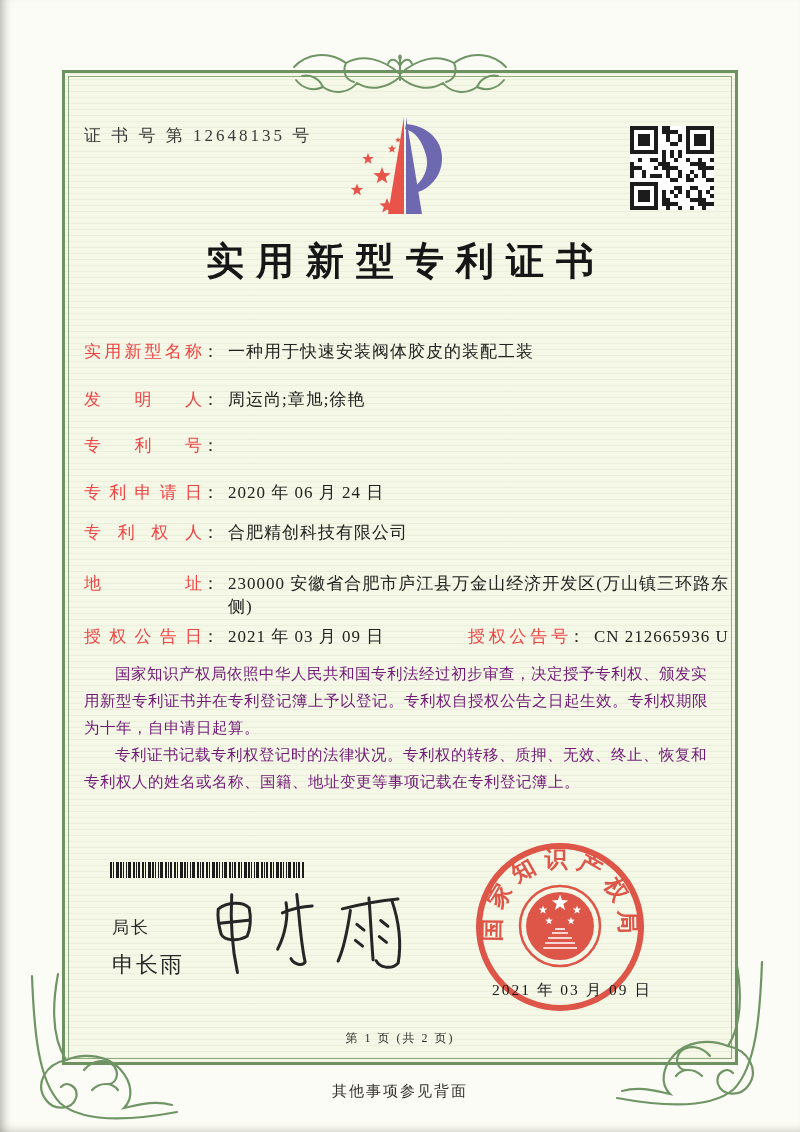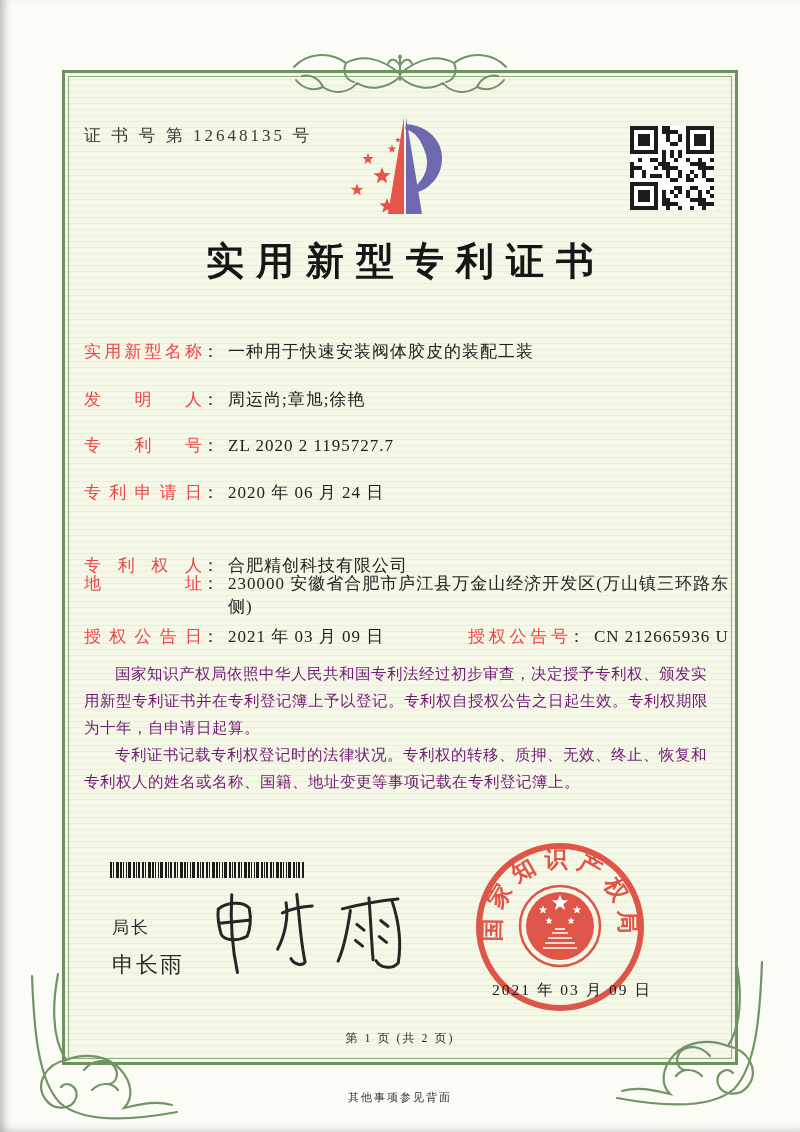--- a/index.html
+++ b/index.html
@@ -33,39 +33,39 @@
     font-size:38px; font-weight:600; color:#161616;
     letter-spacing:12px; text-indent:12px;
   }
   .field-row{ left:84px; display:flex; align-items:flex-start; font-size:17px; color:#222120; }
   .field-label{
     display:inline-block; width:118px; text-align:justify; text-align-last:justify; color:#ef4444;
   }
   .field-colon{ margin-right:9px; color:#2b2b29; }
   .field-value{ letter-spacing:1px; max-width:505px; line-height:23px; }
   .row-1{ top:340px; } .row-2{ top:388px; } .row-3{ top:434px; }
-  .row-4{ top:481px; } .row-5{ top:554px;justify-content:center; } .row-6{ top:572px; }
+  .row-4{ top:481px; } .row-5{ top:521px;justify-content:center; } .row-6{ top:572px; }
   .row-7{ top:625px; }
   .row-8{ top:625px; left:468px; }
   .row-8 .field-label{ width:100px; }
   .body-text{
     left:84px; top:660px; width:636px;
     font-size:15.5px; line-height:27px; color:#701a75; letter-spacing:.5px;
   }
   .body-text p{ text-indent:2em; }
   .barcode{ left:110px; top:862px; }
   .signer-title{ left:112px; top:916px; font-size:17px; color:#2a2a28; letter-spacing:2px;
     font-family:"Liberation Sans","DejaVu Sans",sans-serif;}
   .signer-name{ left:112px; top:950px; font-size:22px; color:#2a2a28; letter-spacing:2px;
     font-family:"Liberation Sans","DejaVu Sans",sans-serif;}
   .signature{ left:195px; top:882px; transform:rotate(-2deg); }
   .seal{ left:473px; top:840px; opacity:.93; }
   .seal-date{ left:492px; top:980px; font-size:15.5px; color:#1b1b1b; letter-spacing:2px; z-index:5; }
   .page-info{ left:0; right:0; top:1030px; text-align:center; font-size:12px; color:#2e2d2a; letter-spacing:2px; }
-  .back-note{ left:0; right:0; top:1082px; text-align:center; font-size:11px; color:#33312c; letter-spacing:2px;margin-top:8px; }
+  .back-note{ left:0; right:0; top:1082px; text-align:center; font-size:15px; color:#33312c; letter-spacing:2px; }
   .ornament{ color:#6f9465; }
   .orn-top{ left:280px; top:36px; }
   .orn-bl{ left:22px; top:972px; }
   .orn-br{ left:612px; top:958px; transform:scaleX(-1); }
   .logo{ left:342px; top:114px; }
   .qr{ left:630px; top:126px; }
 </style>
 </head>
 <body>
 
@@ -254,21 +254,20 @@
     <span class="field-value">一种用于快速安装阀体胶皮的装配工装</span>
   </div>
   <div class="abs field-row row-2">
     <span class="field-label">发明人</span>
       <span class="field-colon">：</span>
     <span class="field-value">周运尚;章旭;徐艳</span>
   </div>
   <div class="abs field-row row-3">
     <span class="field-label">专利号</span>
       <span class="field-colon">：</span>
-    <span class="field-value">ZL 2020 2 1195727.7</span>
   </div>
   <div class="abs field-row row-4">
     <span class="field-label">专利申请日</span>
       <span class="field-colon">：</span>
     <span class="field-value">2020 年 06 月 24 日</span>
   </div>
   <div class="abs field-row row-5">
     <span class="field-label">专利权人</span>
       <span class="field-colon">：</span>
     <span class="field-value">合肥精创科技有限公司</span>

